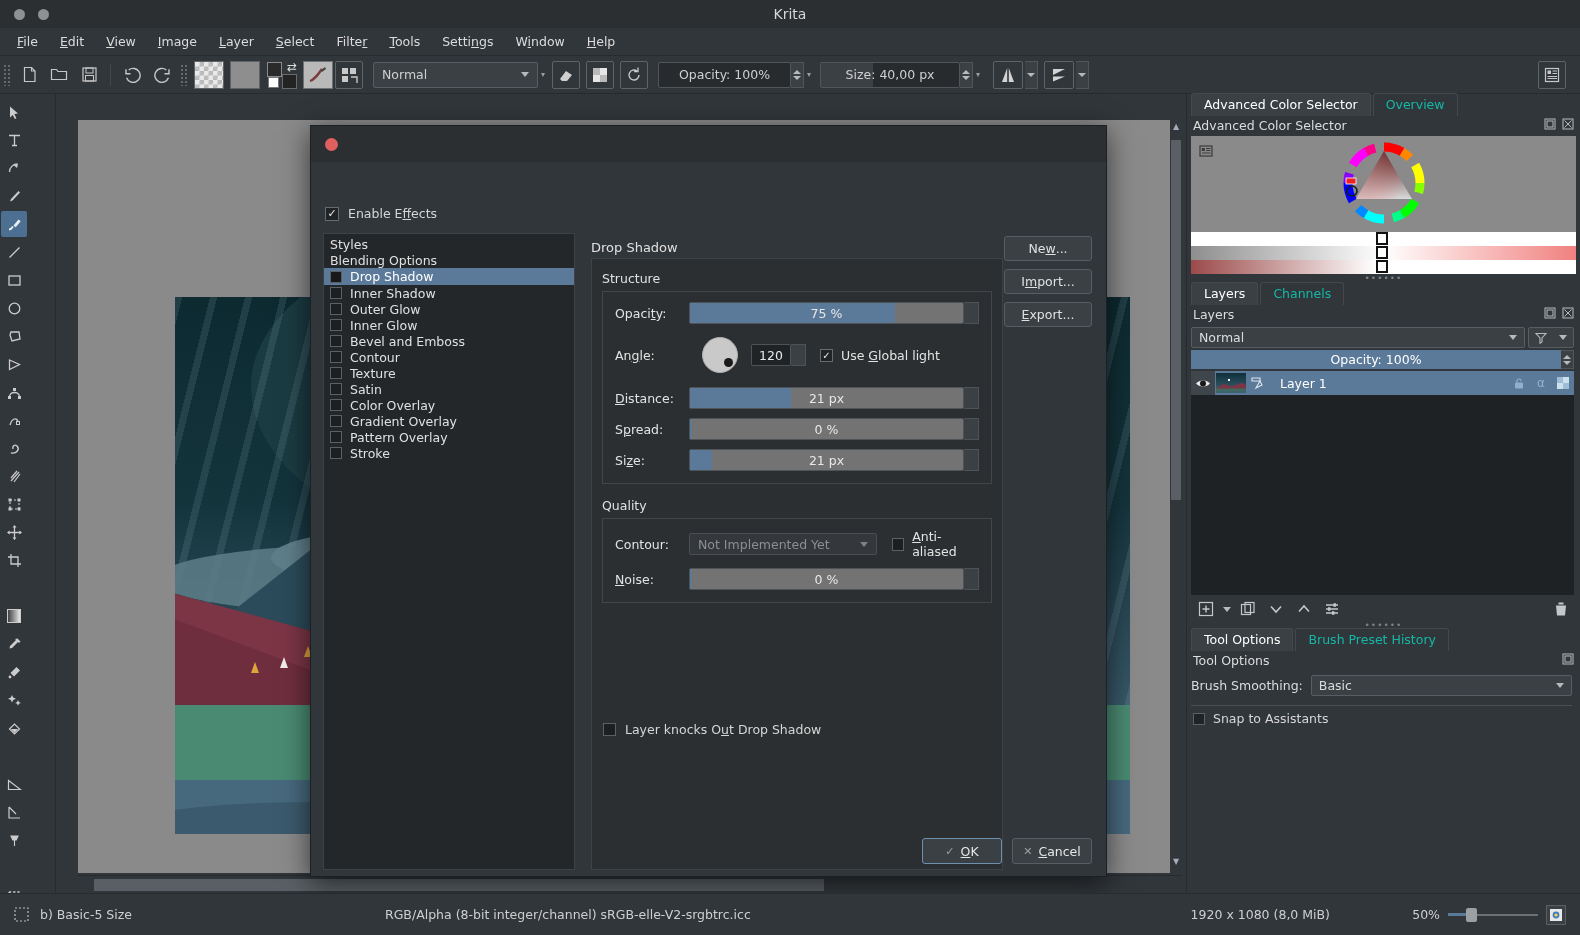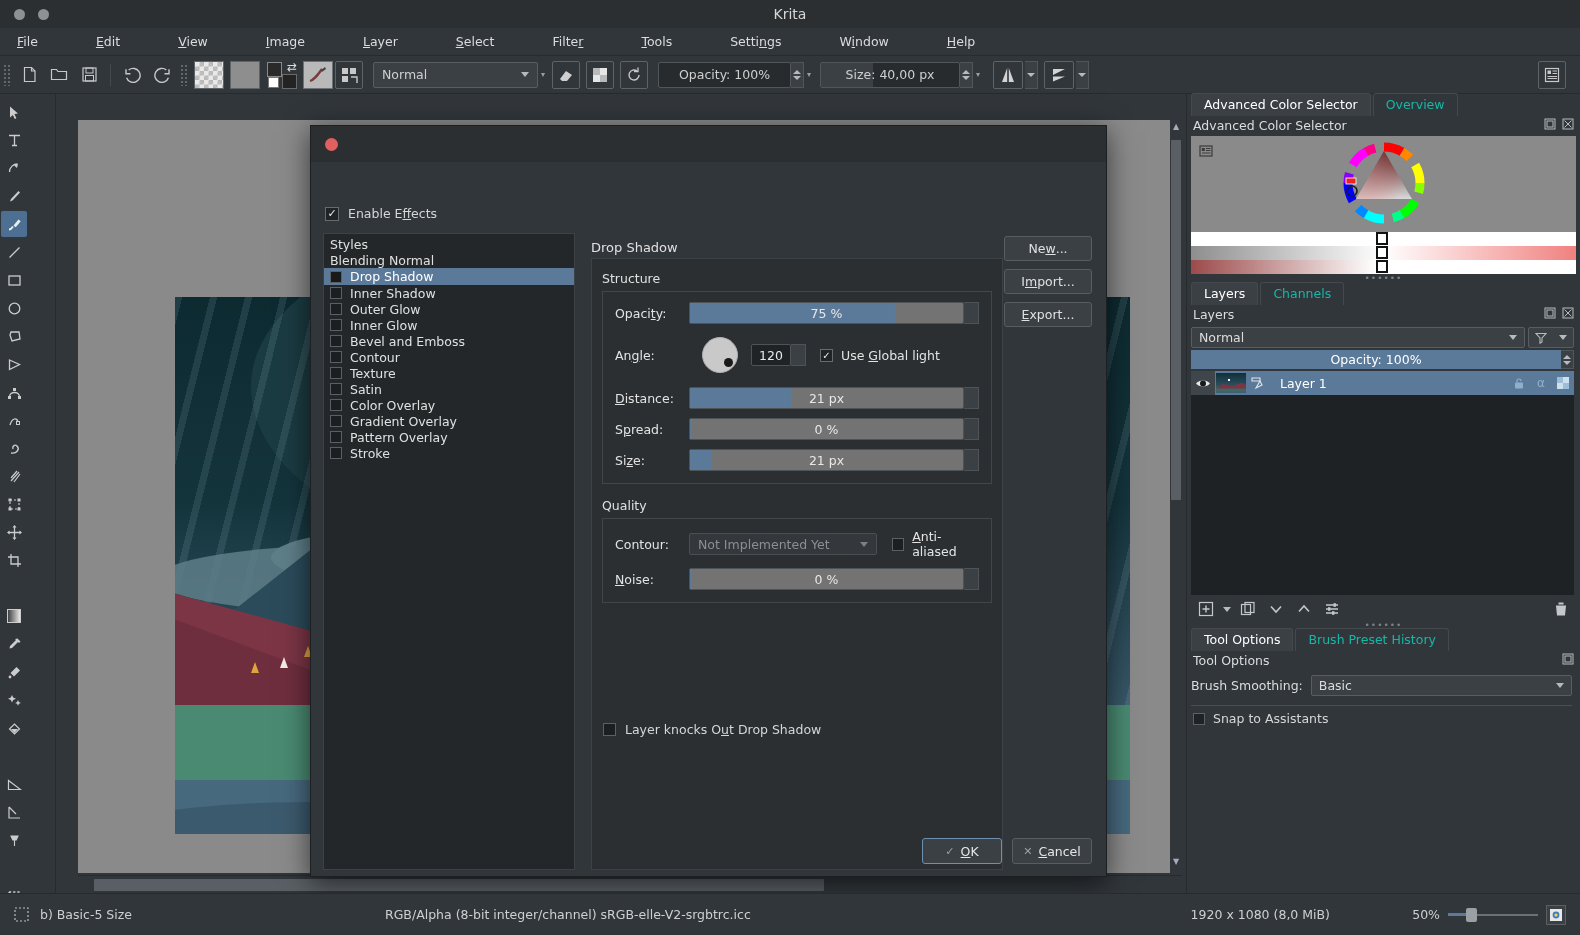--- a/index.html
+++ b/index.html
@@ -22,21 +22,21 @@
   .tb-dot { width:11px; height:11px; border-radius:50%; background:#8d9194; }
   .tb-title {
     position:absolute; left:0; right:0; text-align:center;
     font-size:14px; color:#d8d8d8;
   }
 
   
   .menubar {
     position:absolute; left:0; top:28px; width:1580px; height:28px;
     background:#31363b; display:flex; align-items:center;
-    border-bottom:1px solid #272b2e; padding-left:6px;gap:36px;
+    border-bottom:1px solid #272b2e; padding-left:6px;
   }
   .menu-item {
     padding:3px 11px; font-size:12.5px; color:#dcdcdc; cursor:default;
   }
   .mn { text-decoration:underline; }
 
   
   .toolbar {
     position:absolute; left:0; top:56px; width:1580px; height:38px;
     background:#31363b; display:flex; align-items:center;
@@ -897,21 +897,21 @@
       <div class="enable-row">
         <span class="enable-chk">✓</span>
         <span>Enable E<span class="mn">ff</span>ects</span>
       </div>
 
       <div class="style-list">
         <div class="style-item header">
           <span>Styles</span>
         </div>
         <div class="style-item header">
-          <span>Blending Normal</span>
+          <span>Blending Options</span>
         </div>
         <div class="style-item selected" style="height:17px;">
           <span class="si-chk dark"></span>
           <span>Drop Shadow</span>
         </div>
         <div class="style-item">
           <span class="si-chk"></span>
           <span>Inner Shadow</span>
         </div>
         <div class="style-item">

